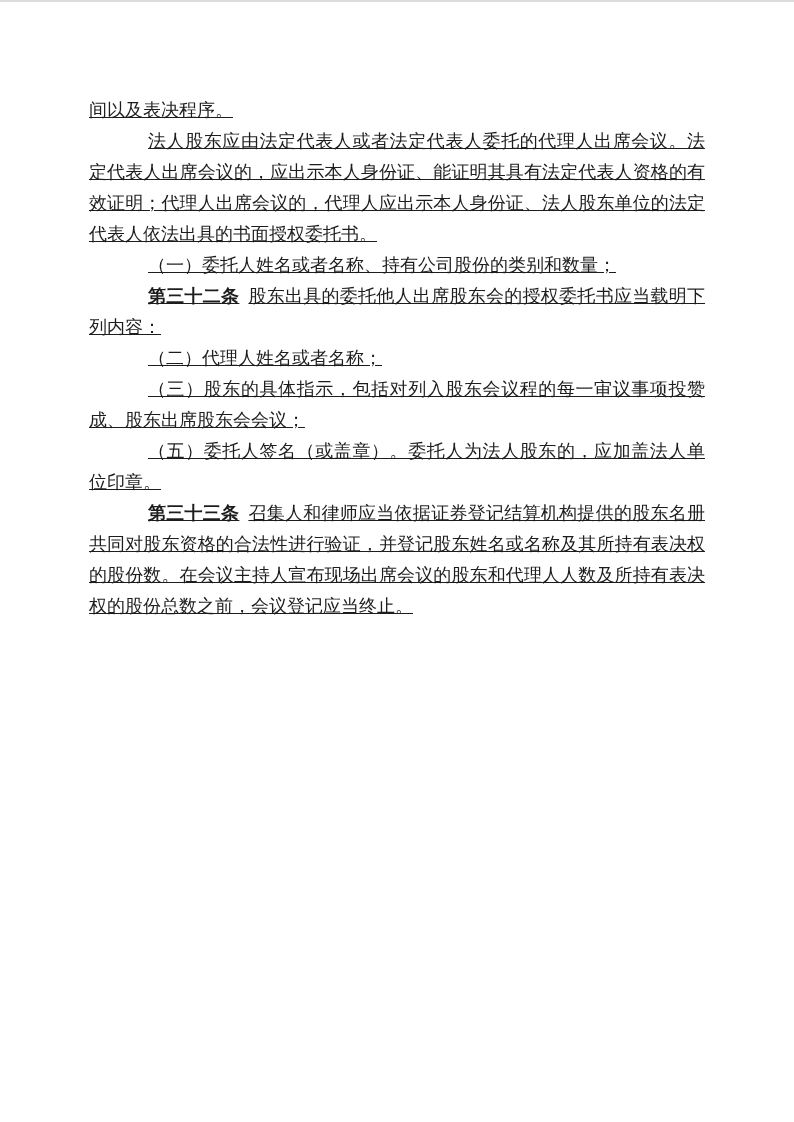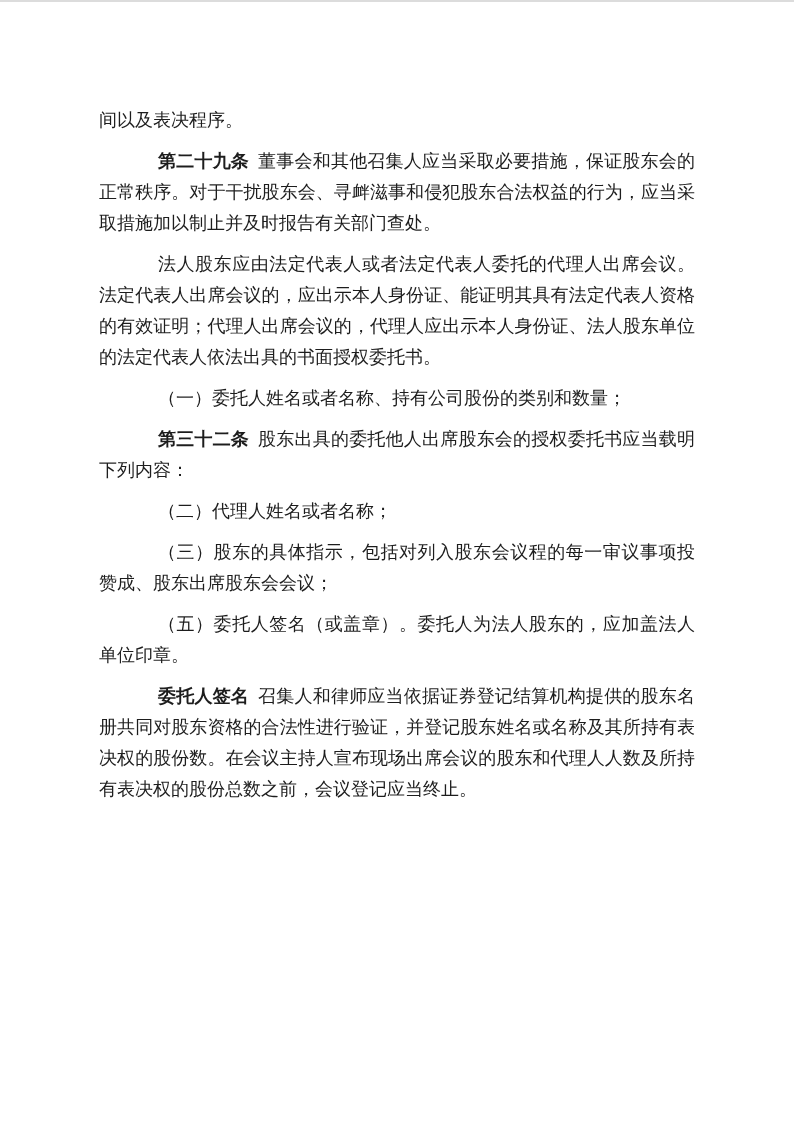--- a/index.html
+++ b/index.html
@@ -28,61 +28,61 @@
     background: #dcdcdc;
   }
   .content {
     position: absolute;
     left: 89px;
     top: 95px;
     width: 616px;
     color: #1d1d1d;
   }
   .para {
-    margin: 10px;
+    margin: 0;
     padding: 0;
     font-size: 18px;
     line-height: 31px;
     text-align: justify;
     text-align-last: left;
     text-justify: inter-ideograph;
     word-break: break-all;
+    text-decoration: underline;
   }
   .indent {
     text-indent: 59px;
   }
   .term {
     font-weight: bold;
     margin-right: 9px;
   }
 </style>
 </head>
 <body>
 
 <div class="page">
   <div class="top-edge"></div>
 
   <div class="content">
 
     <p class="para"><span>间以及表决程序。</span></p>
 
 
-    <p class="para indent"><b class="term">第二十九条</b><span>董事会和其他召集人应当采取必要措施，保证股东会的正常秩序。对于干扰股东会、寻衅滋事和侵犯股东合法权益的行为，应当采取措施加以制止并及时报告有关部门查处。</span></p>
 
 
 
     <p class="para indent"><span>法人股东应由法定代表人或者法定代表人委托的代理人出席会议。法定代表人出席会议的，应出示本人身份证、能证明其具有法定代表人资格的有效证明；代理人出席会议的，代理人应出示本人身份证、法人股东单位的法定代表人依法出具的书面授权委托书。</span></p>
 
     <p class="para indent"><span>（一）委托人姓名或者名称、持有公司股份的类别和数量；</span></p>
 
     <p class="para indent"><b class="term">第三十二条</b><span>股东出具的委托他人出席股东会的授权委托书应当载明下列内容：</span></p>
 
     <p class="para indent"><span>（二）代理人姓名或者名称；</span></p>
 
     <p class="para indent"><span>（三）股东的具体指示，包括对列入股东会议程的每一审议事项投赞成、股东出席股东会会议；</span></p>
 
 
     <p class="para indent"><span>（五）委托人签名（或盖章）。委托人为法人股东的，应加盖法人单位印章。</span></p>
 
-    <p class="para indent"><b class="term">委托人签名</b><span>召集人和律师应当依据证券登记结算机构提供的股东名册共同对股东资格的合法性进行验证，并登记股东姓名或名称及其所持有表决权的股份数。在会议主持人宣布现场出席会议的股东和代理人人数及所持有表决权的股份总数之前，会议登记应当终止。</span></p>
+    <p class="para indent"><b class="term">第三十三条</b><span>召集人和律师应当依据证券登记结算机构提供的股东名册共同对股东资格的合法性进行验证，并登记股东姓名或名称及其所持有表决权的股份数。在会议主持人宣布现场出席会议的股东和代理人人数及所持有表决权的股份总数之前，会议登记应当终止。</span></p>
 
   </div>
 </div>
 
 </body></html>

